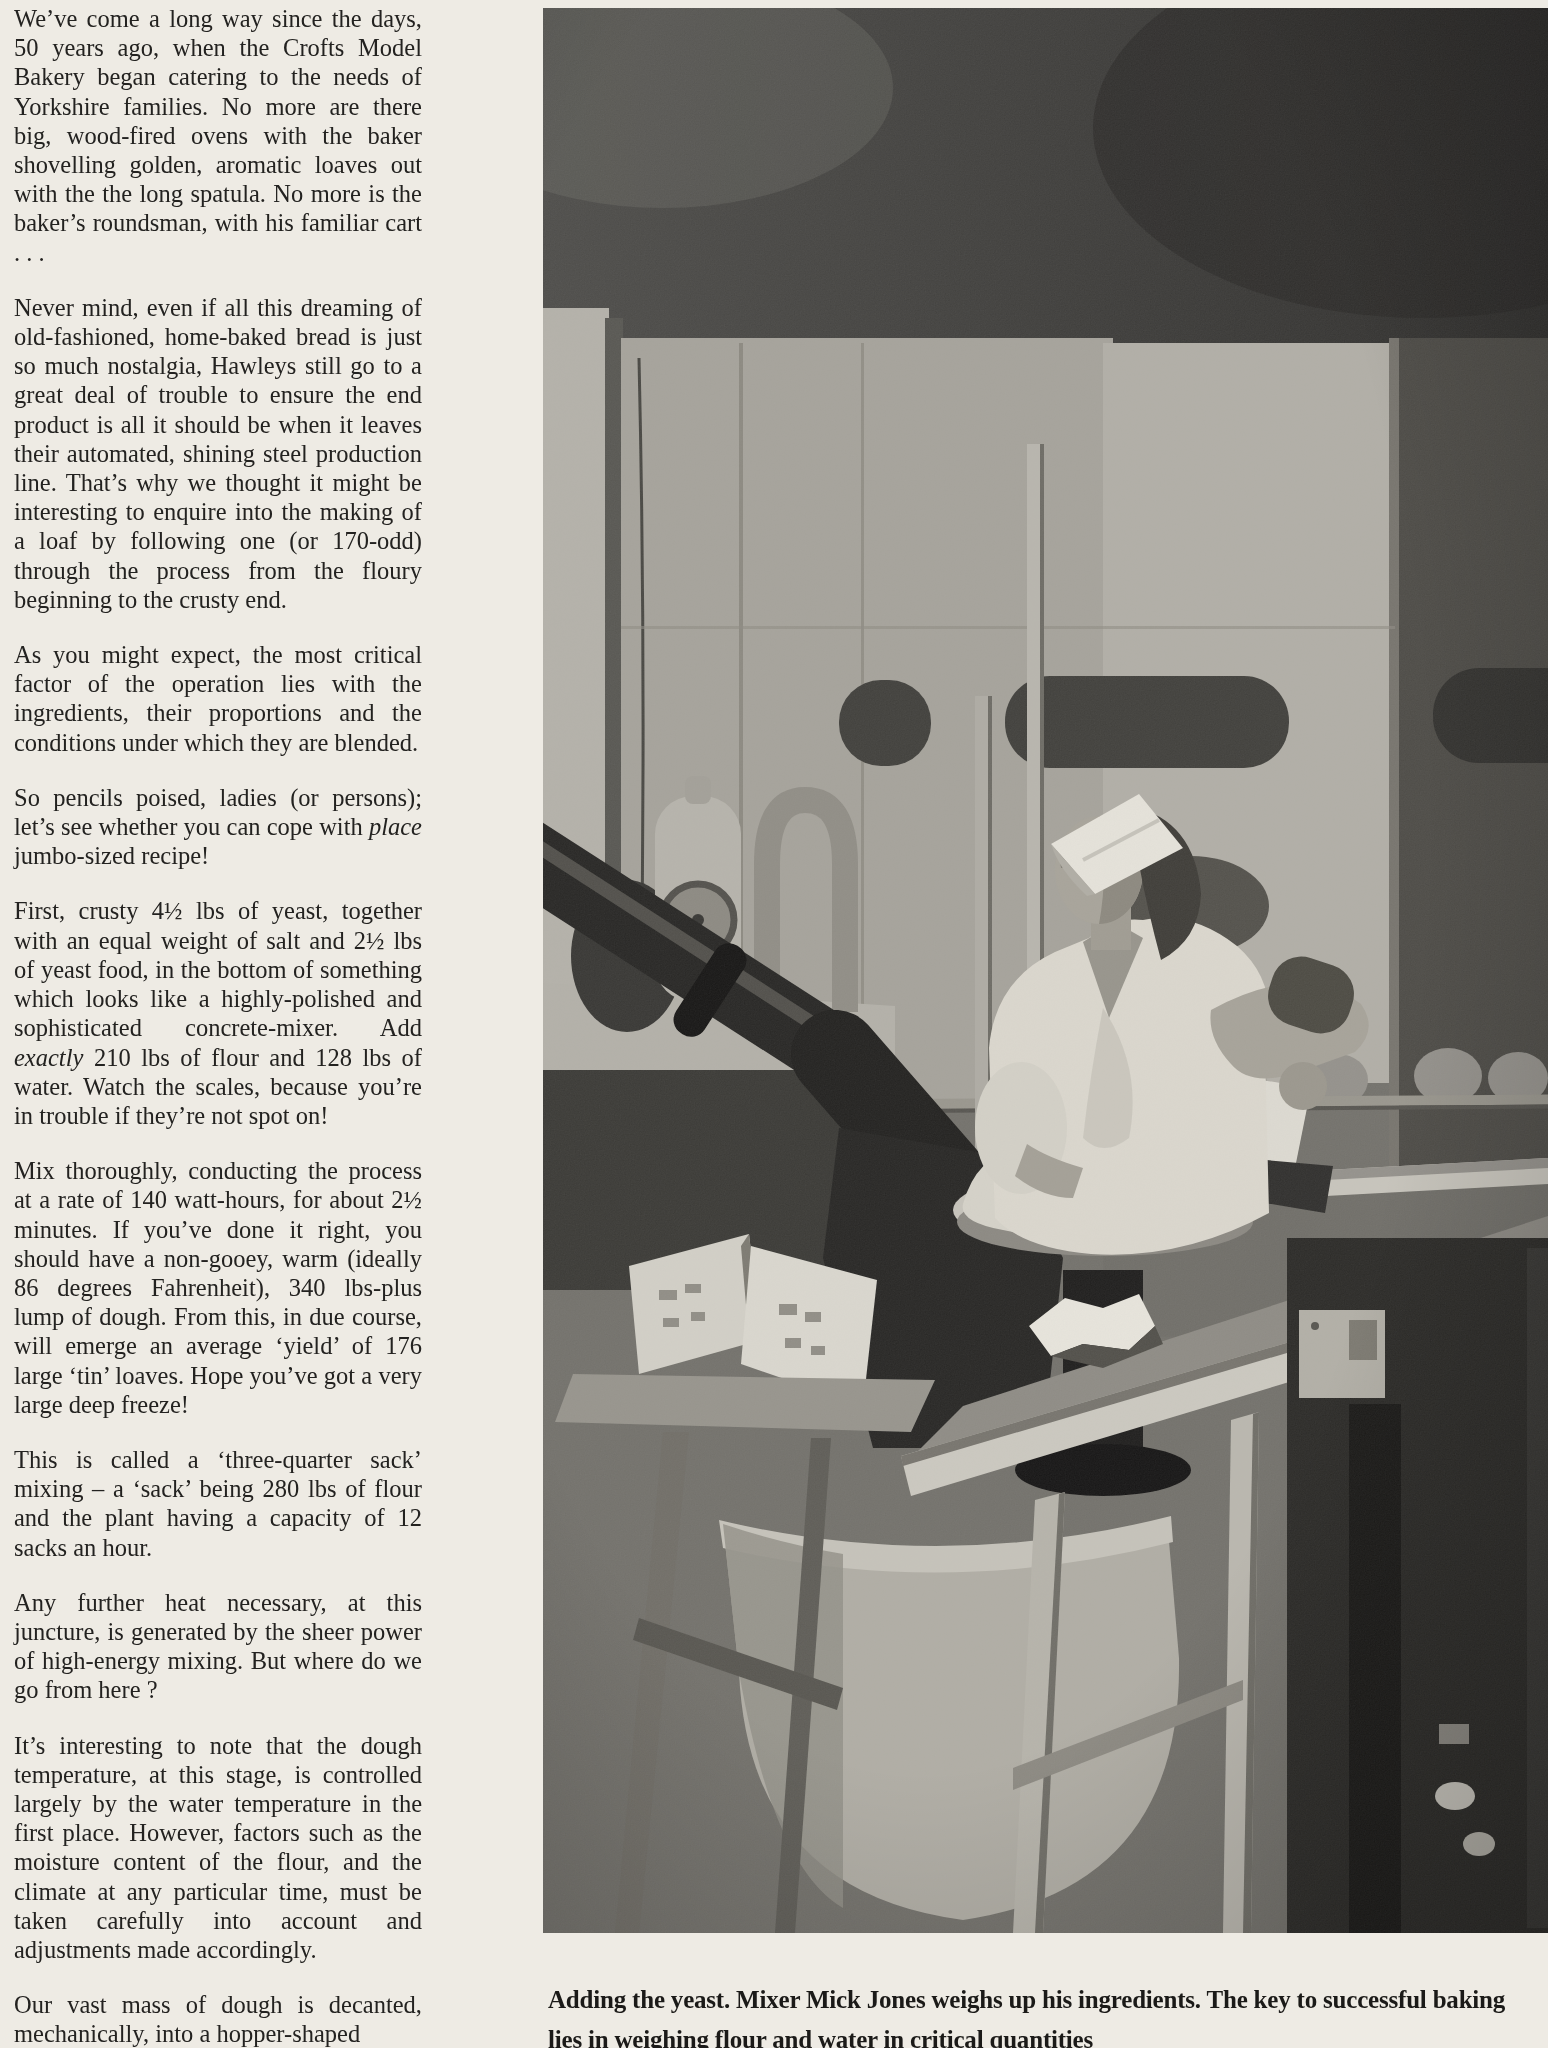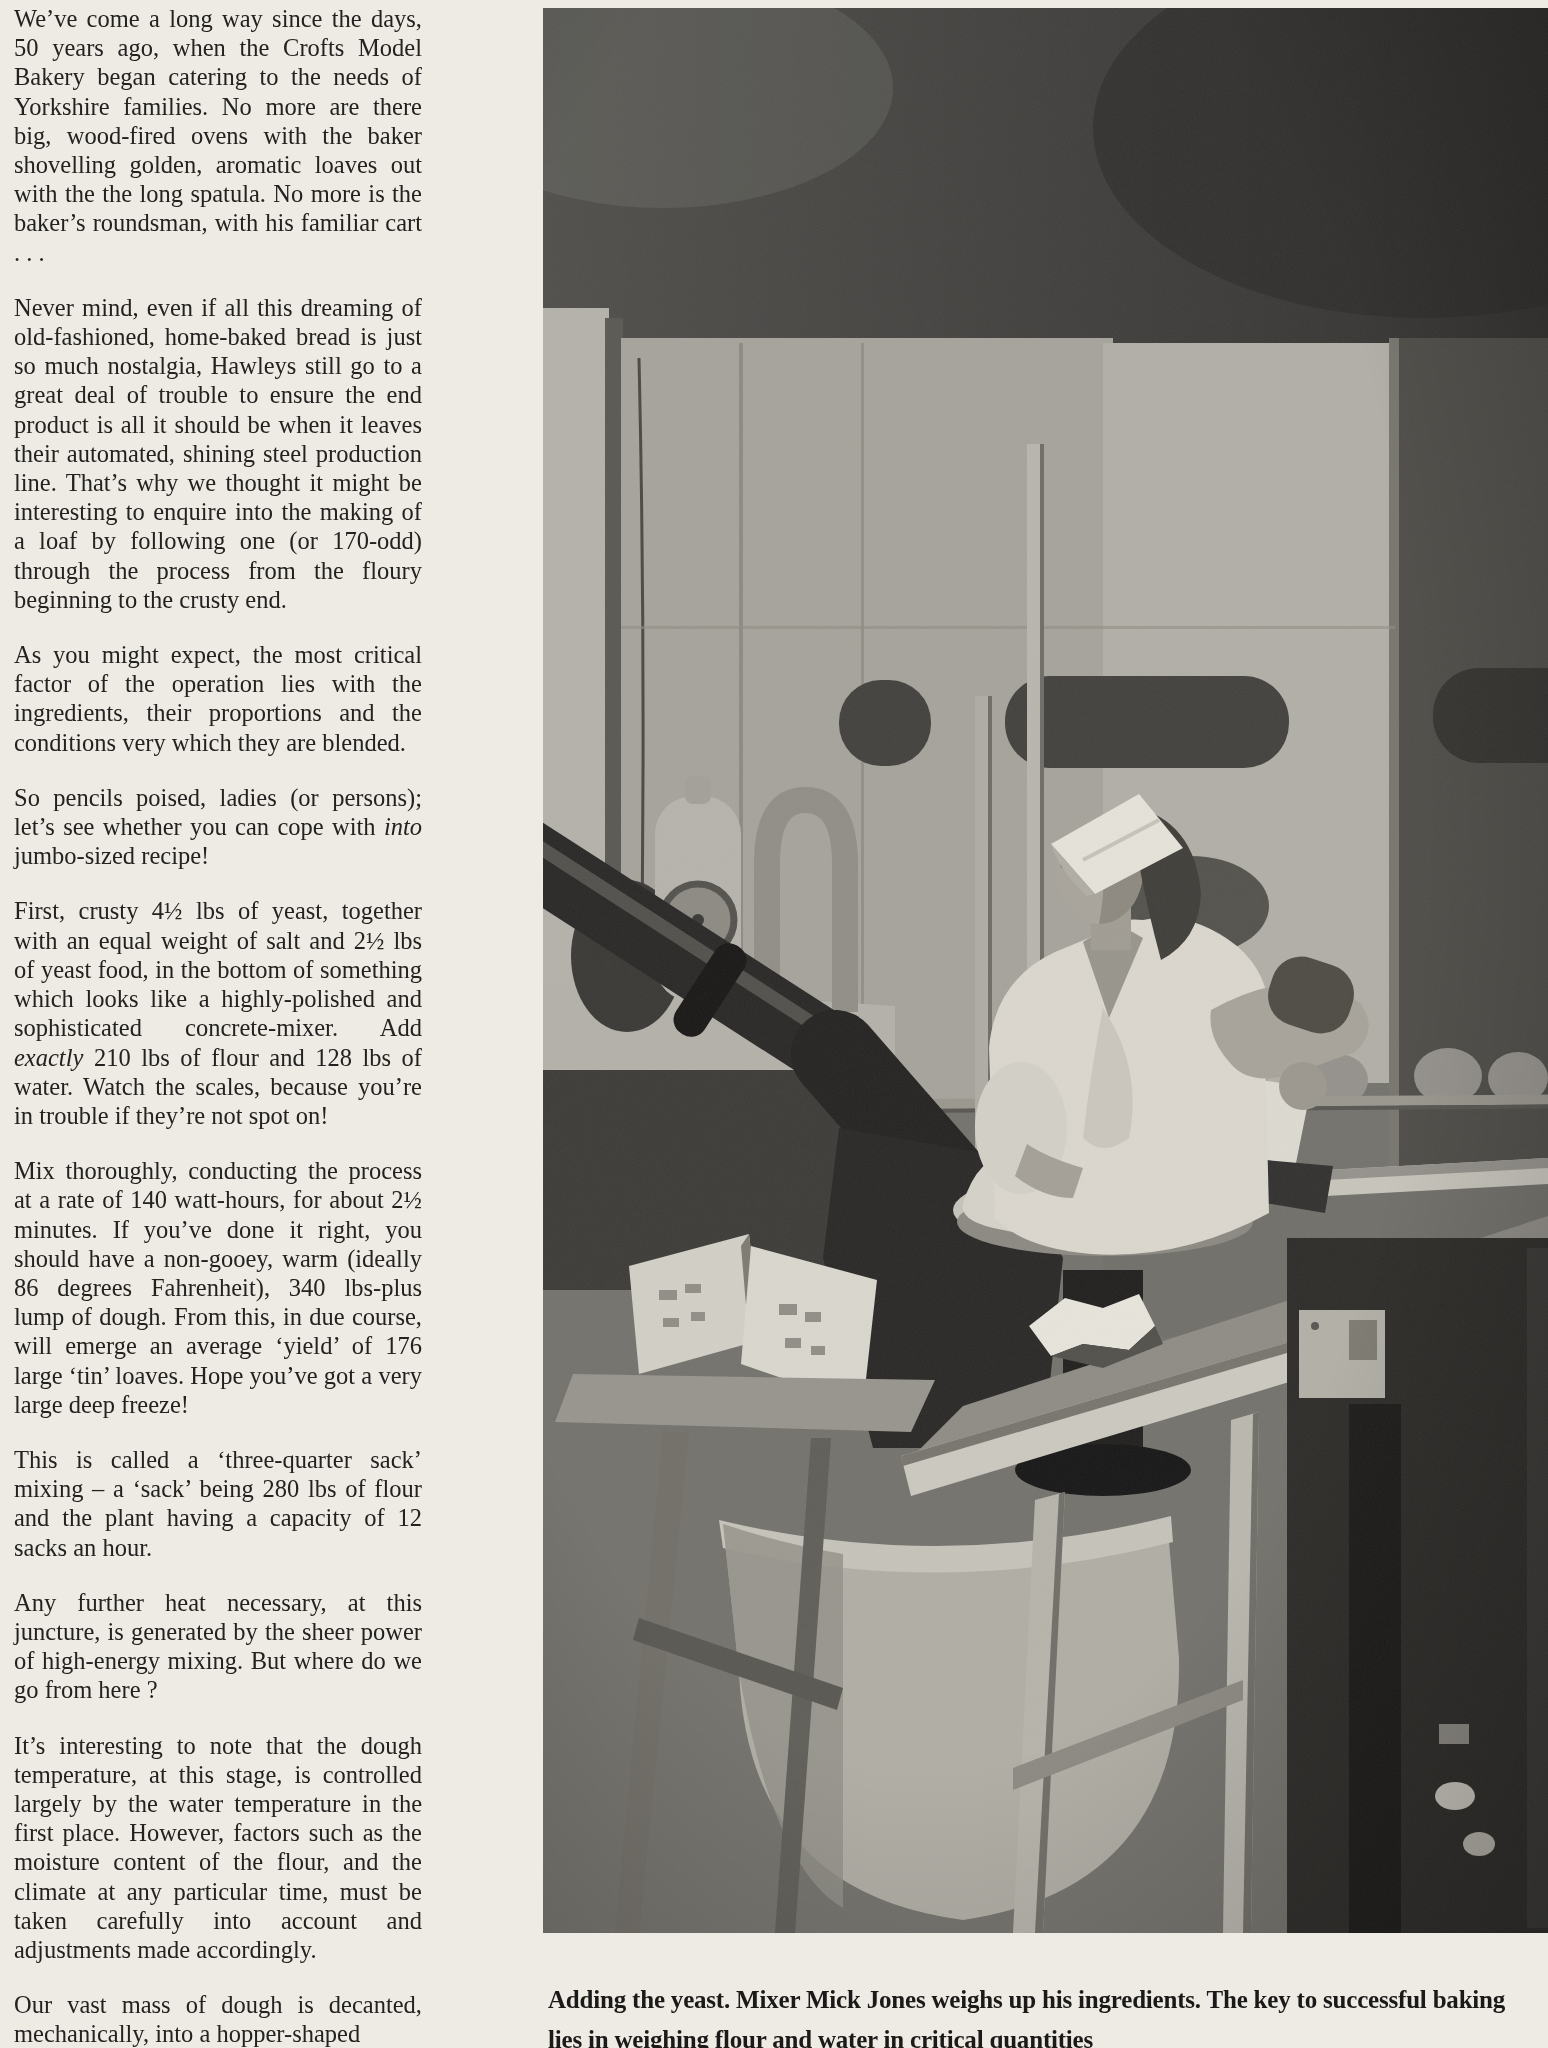--- a/index.html
+++ b/index.html
@@ -32,22 +32,22 @@
   }
 </style>
 </head>
 <body>
 
 <div class="page">
 
   <div class="article">
       <p><span>We’ve come a long way since the days, 50 years ago, when the Crofts Model Bakery began catering to the needs of Yorkshire families. No more are there big, wood-fired ovens with the baker shovelling golden, aromatic loaves out with the the long spatula. No more is the baker’s roundsman, with his familiar cart . . .</span></p>
       <p><span>Never mind, even if all this dreaming of old-fashioned, home-baked bread is just so much nostalgia, Hawleys still go to a great deal of trouble to ensure the end product is all it should be when it leaves their automated, shining steel production line. That’s why we thought it might be interesting to enquire into the making of a loaf by following one (or 170-odd) through the process from the floury beginning to the crusty end.</span></p>
-      <p><span>As you might expect, the most critical factor of the operation lies with the ingredients, their proportions and the conditions very which they are blended.</span></p>
-      <p><span>So pencils poised, ladies (or persons); let’s see whether you can cope with </span><em>into</em><span> jumbo-sized recipe!</span></p>
+      <p><span>As you might expect, the most critical factor of the operation lies with the ingredients, their proportions and the conditions under which they are blended.</span></p>
+      <p><span>So pencils poised, ladies (or persons); let’s see whether you can cope with </span><em>place</em><span> jumbo-sized recipe!</span></p>
       <p><span>First, crusty 4½ lbs of yeast, together with an equal weight of salt and 2½ lbs of yeast food, in the bottom of something which looks like a highly-polished and sophisticated concrete-mixer. Add </span><em>exactly</em><span> 210 lbs of flour and 128 lbs of water. Watch the scales, because you’re in trouble if they’re not spot on!</span></p>
       <p><span>Mix thoroughly, conducting the process at a rate of 140 watt-hours, for about 2½ minutes. If you’ve done it right, you should have a non-gooey, warm (ideally 86 degrees Fahrenheit), 340 lbs-plus lump of dough. From this, in due course, will emerge an average ‘yield’ of 176 large ‘tin’ loaves. Hope you’ve got a very large deep freeze!</span></p>
       <p><span>This is called a ‘three-quarter sack’ mixing – a ‘sack’ being 280 lbs of flour and the plant having a capacity of 12 sacks an hour.</span></p>
       <p><span>Any further heat necessary, at this juncture, is generated by the sheer power of high-energy mixing. But where do we go from here ?</span></p>
       <p><span>It’s interesting to note that the dough temperature, at this stage, is controlled largely by the water temperature in the first place. However, factors such as the moisture content of the flour, and the climate at any particular time, must be taken carefully into account and adjustments made accordingly.</span></p>
       <p><span>Our vast mass of dough is decanted, mechanically, into a hopper-shaped</span></p>
     </div>
 
   <figure class="photo-figure" role="img" aria-label="Black-and-white photograph: bakery mixer in a white paper cap and white shirt tips yeast from a scoop onto a heaped weighing-scale pan in an industrial bakery; a dial scale, packets of yeast, a steel table and a large round mixing tub surround him">
     <svg viewBox="0 0 1005 1925" preserveAspectRatio="none">

